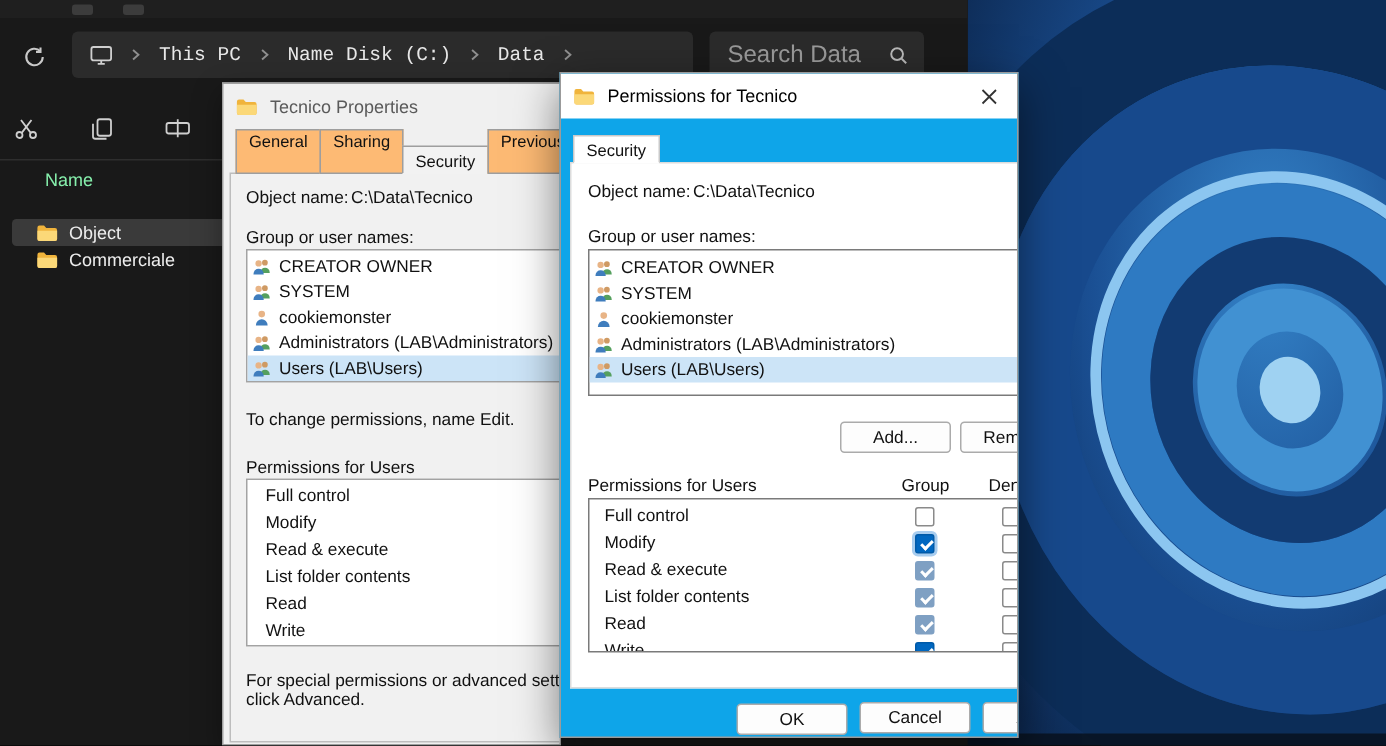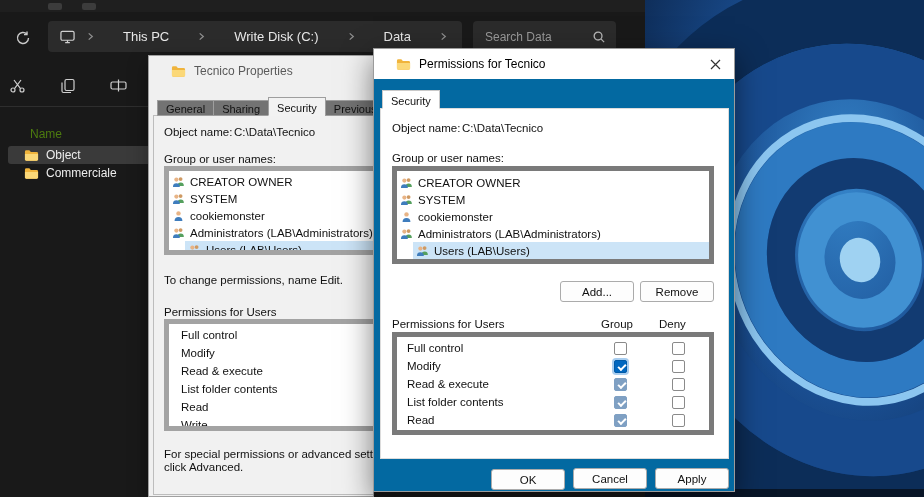--- a/index.html
+++ b/index.html
@@ -14,57 +14,57 @@
   
   #explorer{position:absolute;left:0;top:0;width:645px;height:497px;background:#191919;z-index:1;}
   #topstrip{position:absolute;left:0;top:0;width:100%;height:12px;background:#1f1f1f;}
   .tabhint{position:absolute;top:3px;width:14px;height:7px;border-radius:2px;background:#3c3c3c;}
   #refresh{position:absolute;left:13px;top:28px;width:20px;height:20px;display:flex;align-items:center;justify-content:center;background:none;border:none;padding:0;}
   .pill{position:absolute;top:21px;height:31px;background:#2b2b2b;border-radius:4px;}
   #breadcrumb{left:48px;width:414px;display:flex;align-items:center;gap:11px;padding:0 12px;color:#e8e8e8;font-size:13px;}
   .crumb-chev{display:flex;align-items:center;}
   .crumb{white-space:nowrap;}
   #searchbox{left:473px;width:143px;display:flex;align-items:center;padding:0 10px;gap:6px;}
-  #searchbox input{flex:1;min-width:0;background:transparent;border:none;outline:none;color:#cfcfcf;font-size:12px;font-family:"Liberation Sans",sans-serif;}
+  #searchbox input{flex:1;min-width:0;background:transparent;border:none;outline:none;color:#cfcfcf;font-size:16px;font-family:"Liberation Sans",sans-serif;}
   #searchbox input::placeholder{color:#9a9a9a;}
   #cmdbar{position:absolute;left:6px;top:74px;display:flex;gap:28px;align-items:center;}
   .cmd-btn{background:none;border:none;padding:3px;display:flex;align-items:center;justify-content:center;}
   #cmdsep{position:absolute;left:0;top:106px;width:645px;height:1px;background:#2e2e2e;}
-  #listhdr{position:absolute;left:30px;top:127px;font-size:12px;color:#4d7c0f;}
+  #listhdr{position:absolute;left:30px;top:113px;font-size:12px;color:#86efac;}
   #filelist{position:absolute;left:8px;top:146px;width:630px;}
   .frow{display:flex;align-items:center;gap:7px;height:18px;padding-left:16px;color:#ededed;font-size:12px;border-radius:3px;}
   .frow.sel{background:#3a3a3a;}
   .ficon{display:flex;align-items:center;}
 
   
   .dlg{position:absolute;font-size:11.5px;color:#111;}
-  .titlebar{position:absolute;left:0;top:0;right:0;height:30px;display:flex;align-items:center;gap:8px;padding-left:22px;font-size:12px;}
+  .titlebar{position:absolute;left:0;top:0;right:0;height:30px;display:flex;align-items:center;gap:8px;padding-left:8px;font-size:12px;}
   .ptabs{position:absolute;left:8px;top:41px;height:19px;display:flex;align-items:flex-end;z-index:3;}
-  .ptab{height:16px;padding:1px 8px 0;border:1px solid #9e9e9e;background:#737373;margin-right:-1px;font-size:11px;line-height:14px;white-space:nowrap;}
+  .ptab{height:30px;padding:1px 8px 0;border:1px solid #9e9e9e;background:#fdba74;margin-right:-1px;font-size:11px;line-height:14px;white-space:nowrap;}
   .ptab.active{height:19px;padding-top:3px;}
   .lbl{position:absolute;white-space:nowrap;}
-  .listbox{position:absolute;background:#fff;border:5px solid #a3a3a3;overflow:hidden;}
+  .listbox{position:absolute;background:#fff;border:1px solid #a3a3a3;overflow:hidden;}
   .grow{display:flex;align-items:center;gap:5px;height:17px;padding-left:3px;white-space:nowrap;}
-  .grow.sel{background:#cce4f7;margin-left:16px;}
+  .grow.sel{background:#cce4f7;}
   .gicon{display:flex;align-items:center;flex:none;}
   .btn{position:absolute;width:74px;height:21px;background:#fdfdfd;border:1px solid #ababab;border-radius:3px;
        font-family:"Liberation Sans",sans-serif;font-size:11.5px;color:#111;padding:0;}
 
   
   #props{left:148px;top:55px;width:226px;height:442px;background:#f0f0f0;border:1px solid #a0a0a0;overflow:hidden;
          box-shadow:0 6px 18px rgba(0,0,0,.35);z-index:5;}
   #props .titlebar{color:#5a5a5a;}
   #props .ptab.active{background:#f2f2f2;border-bottom:1px solid #f2f2f2;}
   #props .pane{position:absolute;left:4px;top:59px;width:320px;height:380px;border:1px solid #bdbdbd;background:#f1f1f1;}
   #props .groups{left:15px;top:110px;width:300px;height:89px;padding-top:2px;}
   #props .permbox{left:15px;top:263px;width:300px;height:112px;padding-top:2px;}
   .trow{height:18px;padding-left:12px;display:flex;align-items:center;white-space:nowrap;}
 
   
-  #perm{left:373px;top:48px;width:362px;height:444px;background:#0369a1;border:1px solid #9b9b9b;
+  #perm{left:373px;top:48px;width:306px;height:444px;background:#0ea5e9;border:1px solid #9b9b9b;
         box-shadow:0 10px 28px rgba(0,0,0,.5);z-index:10;overflow:hidden;}
   #perm .titlebar{color:#000;background:#fff;}
   #closebtn{position:absolute;right:0;top:0;width:38px;height:30px;background:none;border:none;display:flex;align-items:center;justify-content:center;}
   #perm .ptab{border-color:#c9c9c9;background:#f5f5f5;}
   #perm .ptab.active{background:#fff;border-bottom:1px solid #fff;}
   #perm .pane{position:absolute;left:6px;top:59px;width:349px;height:351px;border:1px solid #dcdcdc;background:#fff;}
   #perm .groups{left:18px;top:117px;width:322px;height:98px;padding-top:3px;border-color:#7a7a7a;}
   #perm .permbox{left:18px;top:283px;width:322px;height:103px;padding-top:3px;border-color:#7a7a7a;}
   .prow{position:relative;height:18px;}
   .pname{position:absolute;left:10px;top:2px;white-space:nowrap;}
@@ -123,33 +123,33 @@
         </svg>
     </button>
 
     <div class="pill" id="breadcrumb">
       <span class="crumb-chev">
         <svg width="15" height="15" viewBox="0 0 16 15">
             <rect x="1" y="2" width="14" height="9.5" rx="1.5" fill="none" stroke="#cfcfcf" stroke-width="1.3"></rect>
             <path d="M5.5 14h5M8 11.5V14" stroke="#cfcfcf" stroke-width="1.3"></path>
           </svg>
       </span>
-      <span id="bc-segs" style="display:flex;align-items:center;gap:28px;">
+      <span id="bc-segs" style="display:flex;align-items:center;gap:11px;font-family:Liberation Mono, monospace;">
           <span class="crumb-chev">
             <svg width="9" height="9" viewBox="0 0 10 10">
               <path d="M3 1.5 7 5 3 8.5" fill="none" stroke="#8f8f8f" stroke-width="1.4"></path>
             </svg>
           </span>
           <span class="crumb">This PC</span>
           <span class="crumb-chev">
             <svg width="9" height="9" viewBox="0 0 10 10">
               <path d="M3 1.5 7 5 3 8.5" fill="none" stroke="#8f8f8f" stroke-width="1.4"></path>
             </svg>
           </span>
-          <span class="crumb">Write Disk (C:)</span>
+          <span class="crumb">Name Disk (C:)</span>
           <span class="crumb-chev">
             <svg width="9" height="9" viewBox="0 0 10 10">
               <path d="M3 1.5 7 5 3 8.5" fill="none" stroke="#8f8f8f" stroke-width="1.4"></path>
             </svg>
           </span>
           <span class="crumb">Data</span>
           <span class="crumb-chev">
             <svg width="9" height="9" viewBox="0 0 10 10">
               <path d="M3 1.5 7 5 3 8.5" fill="none" stroke="#8f8f8f" stroke-width="1.4"></path>
             </svg>

